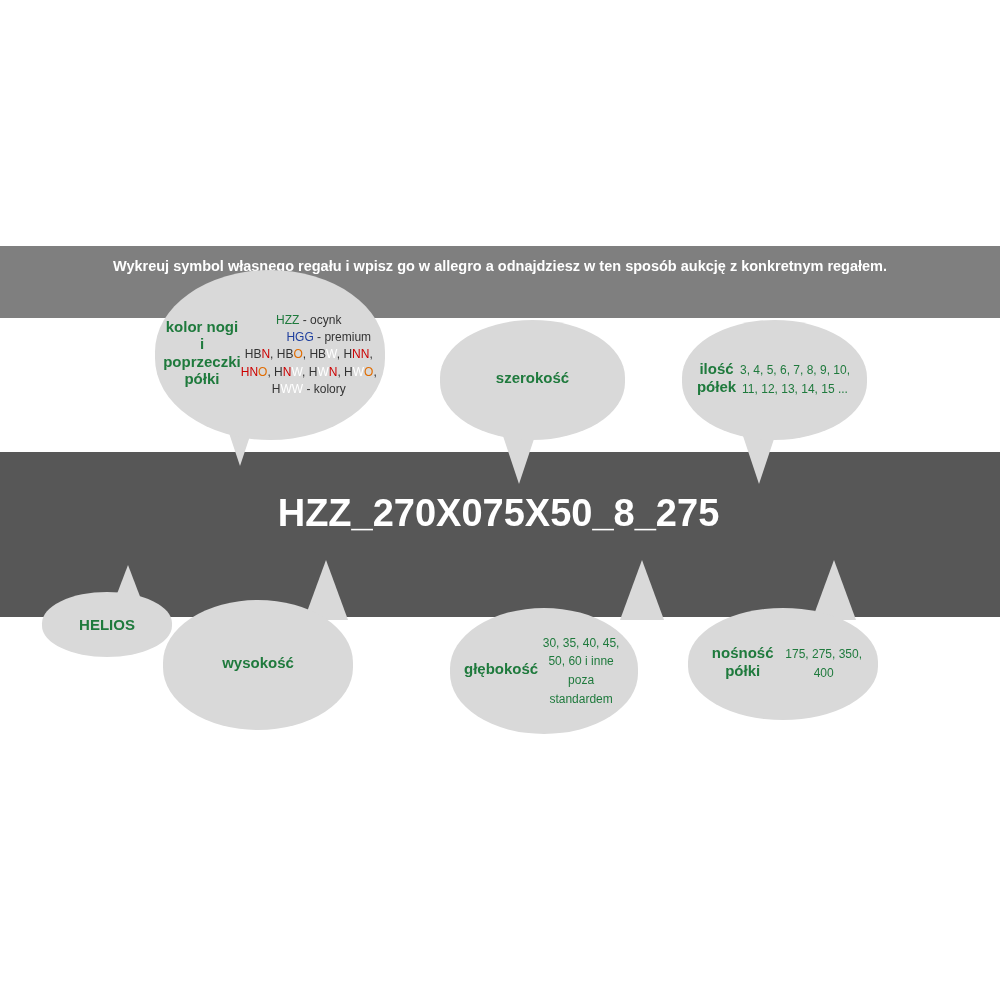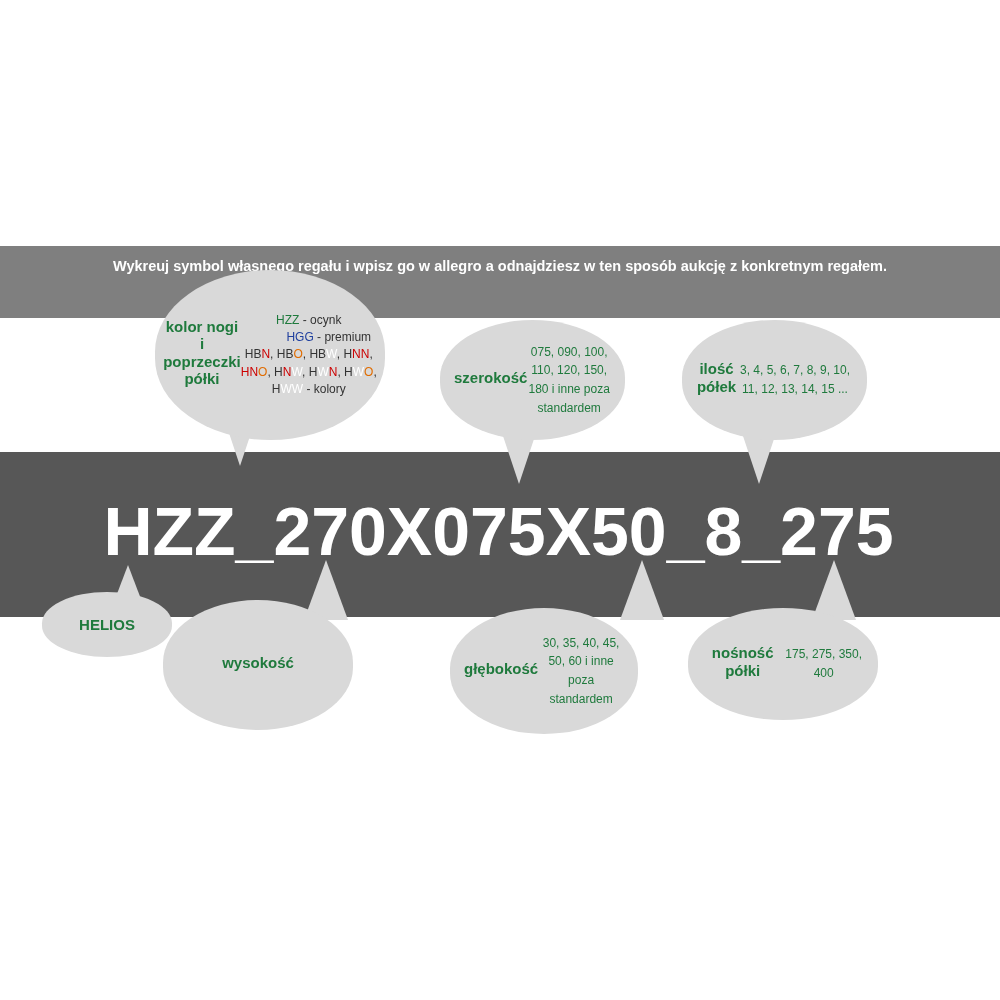--- a/index.html
+++ b/index.html
@@ -26,21 +26,21 @@
   .band-main   { top: 452px; height: 165px; background: #575757; }
 
   
   .code-text {
     position: absolute;
     top: 492px;
     left: 0;
     width: 997px;
     text-align: center;
     color: #ffffff;
-    font-size: 68px;
+    font-size: 38px;
     font-weight: bold;
     letter-spacing: 0px;
     white-space: nowrap;
   }
 
   
   .header-caption {
     position: absolute;
     top: 256px;
     left: 60px;
@@ -151,21 +151,20 @@
         <span class="c-red">HN</span><span class="c-orange">O</span><span class="c-dark">, H</span><span class="c-red">N</span><span class="c-white">W</span><span class="c-dark">, H</span><span class="c-white">W</span><span class="c-red">N</span><span class="c-dark">, H</span><span class="c-white">W</span><span class="c-orange">O</span><span class="c-dark">,</span>
       </div>
       <div class="legend-line">
         <span class="c-dark">H</span><span class="c-white">WW</span><span class="c-dark"> - kolory</span>
       </div>
     </div>
   </div>
 
   <div class="bubble" style="left:440px; top:320px; width:185px; height:120px;">
     <div class="b-title">szerokość</div>
-    <div class="b-body">075, 090, 100, 110, 120, 150, 180  i inne poza standardem</div>
   </div>
 
   <div class="bubble" style="left:682px; top:320px; width:185px; height:120px;">
     <div class="b-title">ilość półek</div>
     <div class="b-body">3, 4, 5, 6, 7, 8, 9, 10, 11, 12, 13, 14, 15 ...</div>
   </div>
 
   <div class="bubble no-body" style="left:42px; top:592px; width:130px; height:65px;">
     <div class="b-title">HELIOS</div>
   </div>

